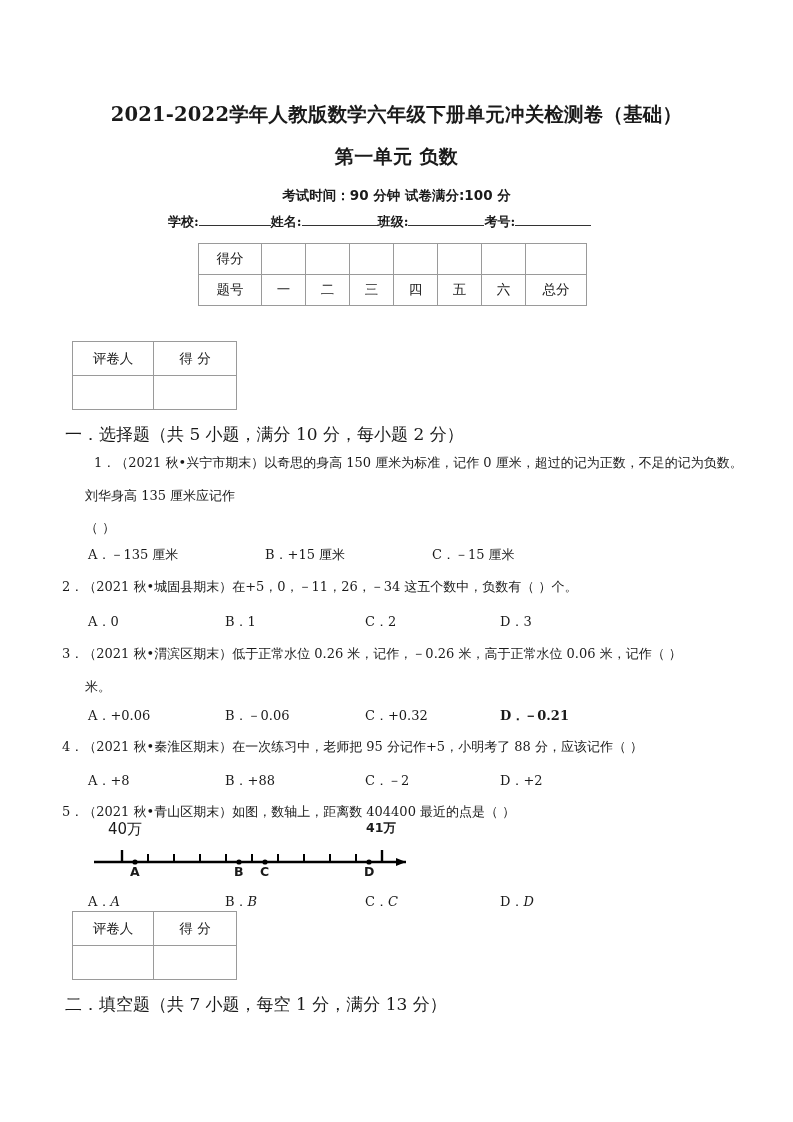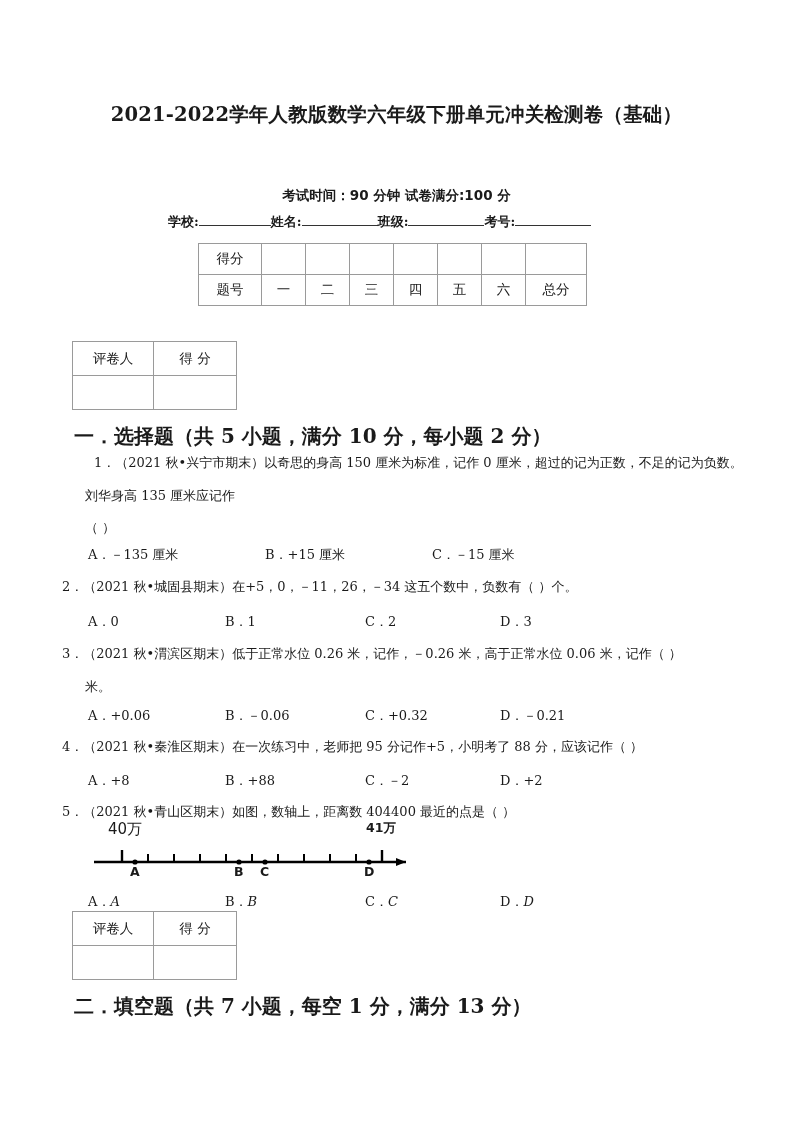--- a/index.html
+++ b/index.html
@@ -104,23 +104,23 @@
     padding: 0;
   }
   .grader-table td.g1 { width: 80px; }
   .grader-table td.g2 { width: 82px; }
   .grader-1 { left: 72px; top: 341px; }
   .grader-2 { left: 72px; top: 911px; }
 
   
   .section-head {
     position: absolute;
-    left: 74px;
-    font-size: 20px;
-    font-weight: bold;
+    left: 65px;
+    font-size: 17px;
+    font-weight: normal;
     white-space: nowrap;
   }
   .sec-1 { top: 423px; }
   .sec-2 { top: 993px; }
 
   
   .q-line {
     position: absolute;
     font-size: 13px;
     white-space: nowrap;
@@ -147,20 +147,21 @@
     height: 62px;
   }
   .numline svg { display: block; }
 </style>
 </head>
 <body>
 
 <div class="page">
 
   <div class="doc-title">2021-2022学年人教版数学六年级下册单元冲关检测卷（基础）</div>
+  <div class="doc-subtitle">第一单元  负数</div>
   <div class="exam-meta">考试时间：90 分钟  试卷满分:100 分</div>
 
   <div class="info-line">
     <span class="fld">学校:</span><span class="rule rule-w1"></span><span class="fld">姓名:</span><span class="rule rule-w2"></span><span class="fld">班级:</span><span class="rule rule-w2"></span><span class="fld">考号:</span><span class="rule rule-w2"></span>
   </div>
 
   <table class="score-table">
     <tbody>
         <tr>
       <td class="lbl">得分</td>
@@ -211,21 +212,21 @@
   <div class="opt" style="left:88px; top:613px;">A．0</div>
   <div class="opt" style="left:225px; top:613px;">B．1</div>
   <div class="opt" style="left:365px; top:613px;">C．2</div>
   <div class="opt" style="left:500px; top:613px;">D．3</div>
 
   <div class="q-line q-stem" style="top:647px;">3．（2021 秋•渭滨区期末）低于正常水位 0.26 米，记作，－0.26 米，高于正常水位 0.06 米，记作（      ）</div>
   <div class="q-line q-cont" style="top:680px;">米。</div>
   <div class="opt" style="left:88px; top:707px;">A．+0.06</div>
   <div class="opt" style="left:225px; top:707px;">B．－0.06</div>
   <div class="opt" style="left:365px; top:707px;">C．+0.32</div>
-  <div class="opt" style="left:500px; top:707px;">D．－0.21</div>
+  <div class="opt" style="left:500px; top:707px;font-weight:bold;">D．－0.21</div>
 
   <div class="q-line q-stem" style="top:740px;">4．（2021 秋•秦淮区期末）在一次练习中，老师把 95 分记作+5，小明考了 88 分，应该记作（      ）</div>
   <div class="opt" style="left:88px; top:772px;">A．+8</div>
   <div class="opt" style="left:225px; top:772px;">B．+88</div>
   <div class="opt" style="left:365px; top:772px;">C．－2</div>
   <div class="opt" style="left:500px; top:772px;">D．+2</div>
 
   <div class="q-line q-stem" style="top:805px;">5．（2021 秋•青山区期末）如图，数轴上，距离数 404400 最近的点是（     ）</div>
 
   <div class="numline">

